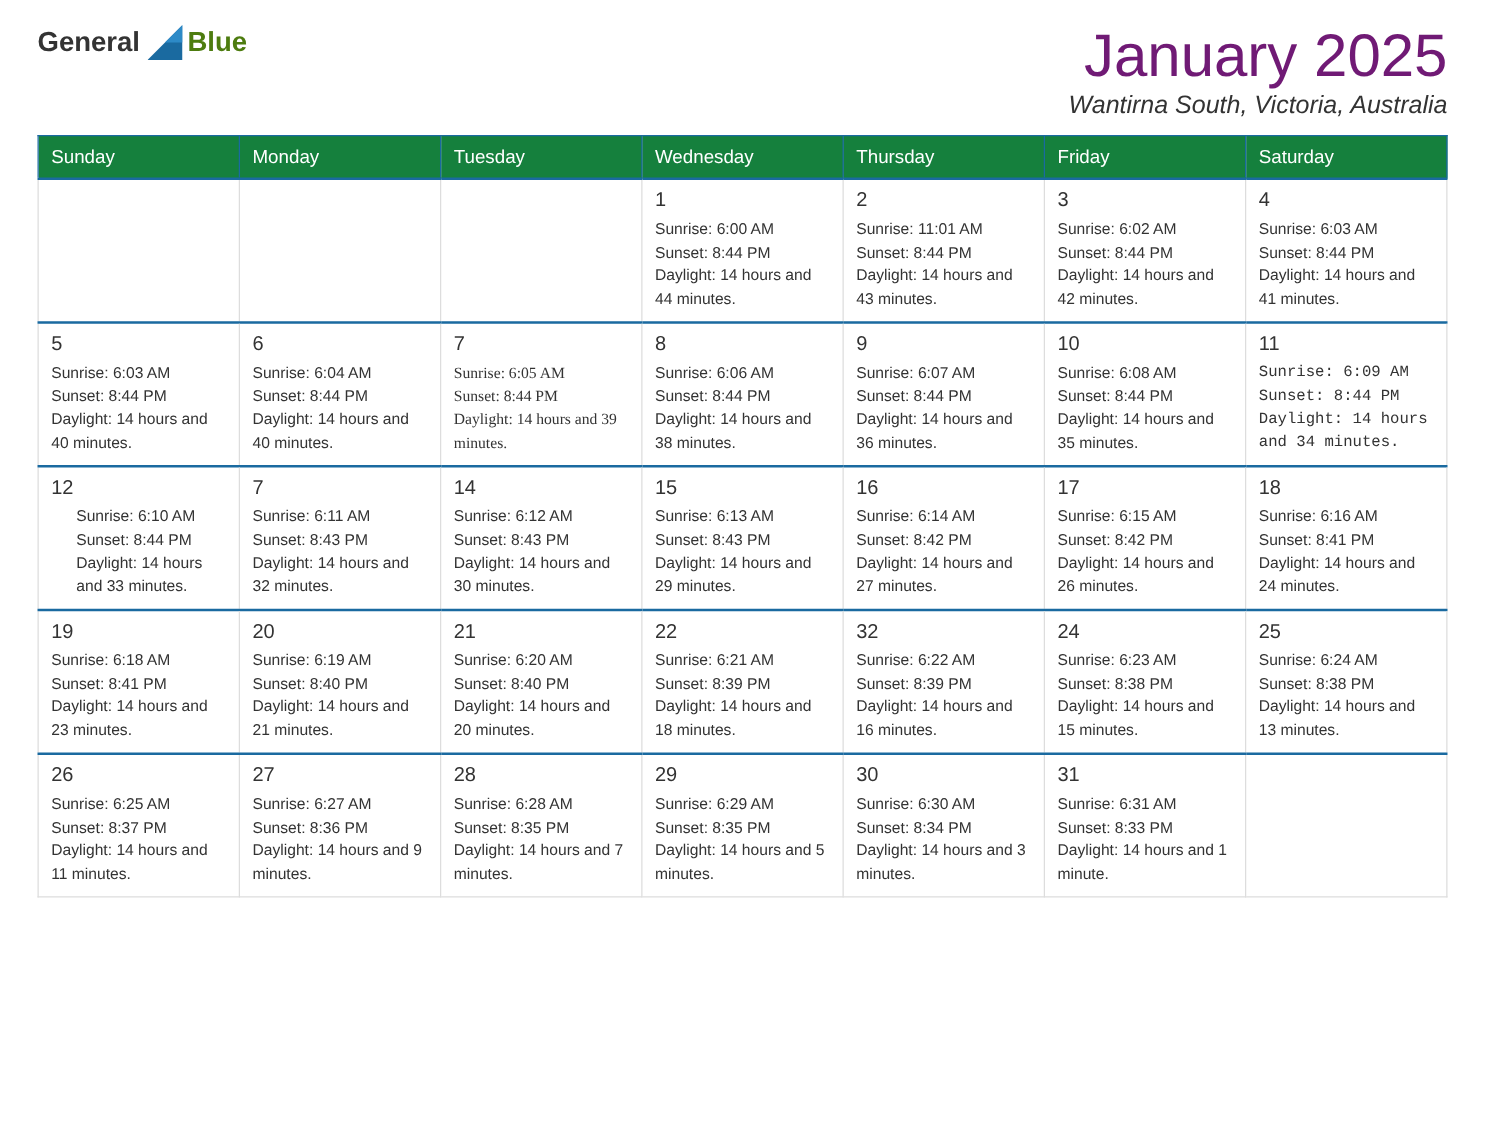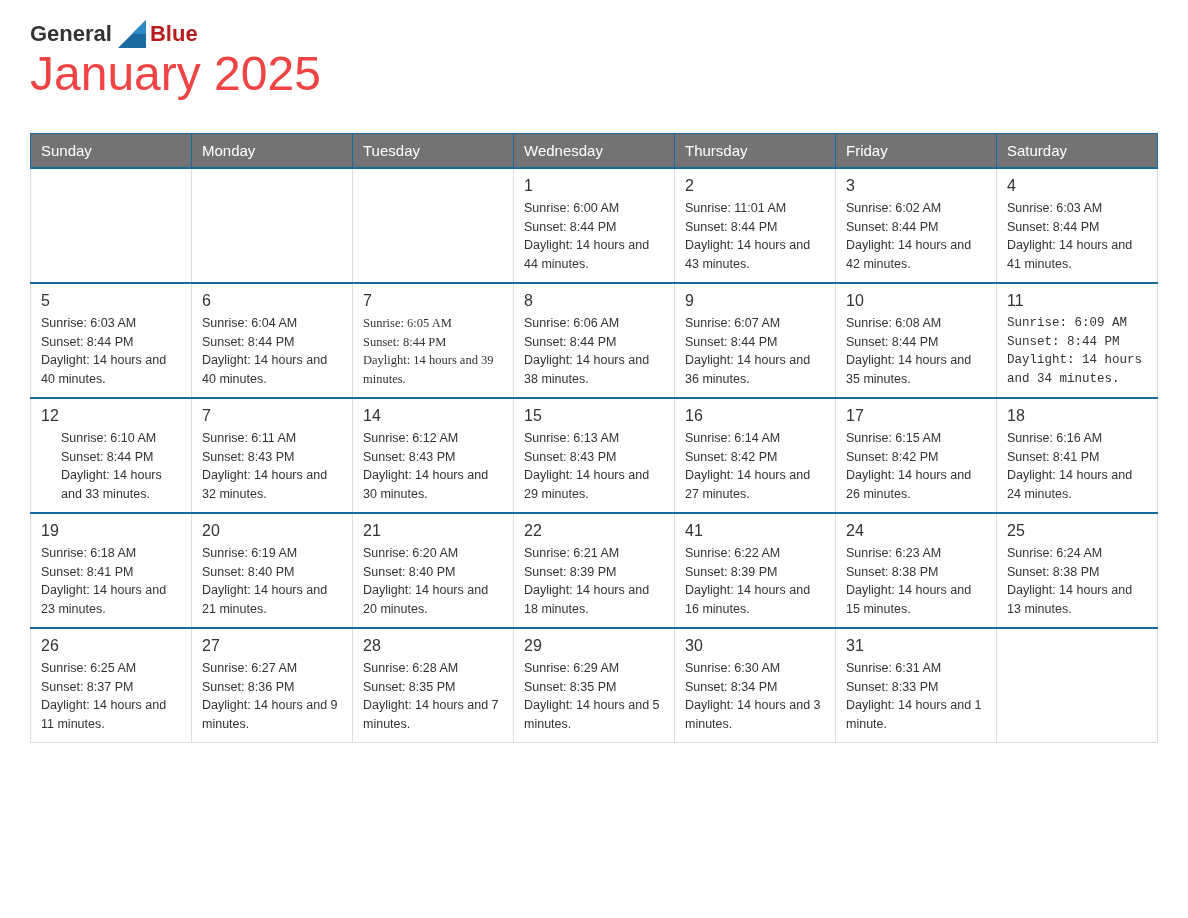--- a/index.html
+++ b/index.html
@@ -8,64 +8,63 @@
       background: #fff;
       color: #333;
       width: 1188px;
       min-height: 918px;
       padding: 20px 30px;
     }
     .header {
       display: flex;
       justify-content: space-between;
       align-items: flex-start;
-      margin-bottom: 32px;
-      flex-direction: column;
+      margin-bottom: 12px;
     }
     .logo {
       display: flex;
       align-items: center;
       gap: 4px;
     }
     .logo-text-general {
       font-size: 22px;
       font-weight: bold;
       color: #333;
     }
     .logo-text-blue {
       font-size: 22px;
       font-weight: bold;
-      color: #b91c1c;
+      color: #4d7c0f;
     }
     .logo-icon {
       width: 28px;
       height: 28px;
       margin-left: 2px;
     }
     .title-section {
       text-align: right;
     }
     .month-title {
       font-size: 48px;
       font-weight: normal;
-      color: #ef4444;
+      color: #701a75;
       line-height: 1.1;
     }
     .location-title {
       font-size: 20px;
       color: #333;
       font-style: italic;
     }
     .calendar-table {
       width: 100%;
       border-collapse: collapse;
       table-layout: fixed;
     }
     .calendar-table th {
-      background-color: #737373;
+      background-color: #15803d;
       color: #fff;
       padding: 8px 10px;
       font-size: 15px;
       font-weight: normal;
       text-align: left;
       border: 1px solid #1a6aa0;
     }
     .calendar-table td {
       vertical-align: top;
       padding: 8px 10px;
@@ -102,20 +101,21 @@
   <div class="logo">
     <span class="logo-text-general">General</span>
     <svg class="logo-icon" viewBox="0 0 28 28" xmlns="http://www.w3.org/2000/svg">
       <polygon points="0,28 28,0 28,28" fill="#1a6aa0"></polygon>
       <polygon points="14,14 28,0 28,14" fill="#2d8ac7"></polygon>
     </svg>
     <span class="logo-text-blue">Blue</span>
   </div>
   <div class="title-section">
     <div class="month-title">January 2025</div>
+    <div class="location-title">Wantirna South, Victoria, Australia</div>
   </div>
 </div>
 
 <table class="calendar-table">
   <thead>
     <tr>
     <th>Sunday</th>
         <th>Monday</th>
         <th>Tuesday</th>
         <th>Wednesday</th>
@@ -261,21 +261,21 @@
 Sunset: 8:40 PM
 Daylight: 14 hours and 20 minutes.</div>
         </td>
         <td>
           <span class="day-number">22</span>
           <div class="day-info" style="white-space: pre-line;">Sunrise: 6:21 AM
 Sunset: 8:39 PM
 Daylight: 14 hours and 18 minutes.</div>
         </td>
         <td>
-          <span class="day-number">41</span>
+          <span class="day-number">32</span>
           <div class="day-info" style="white-space: pre-line;">Sunrise: 6:22 AM
 Sunset: 8:39 PM
 Daylight: 14 hours and 16 minutes.</div>
         </td>
         <td>
           <span class="day-number">24</span>
           <div class="day-info" style="white-space: pre-line;">Sunrise: 6:23 AM
 Sunset: 8:38 PM
 Daylight: 14 hours and 15 minutes.</div>
         </td>

